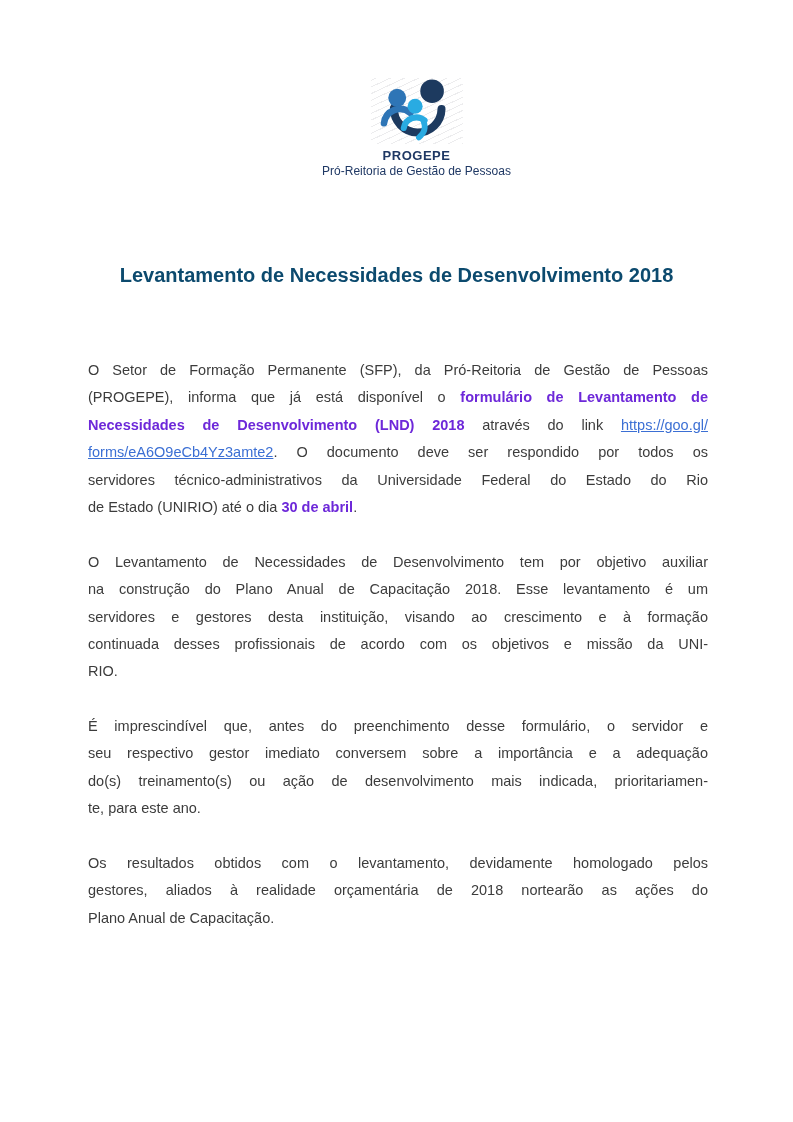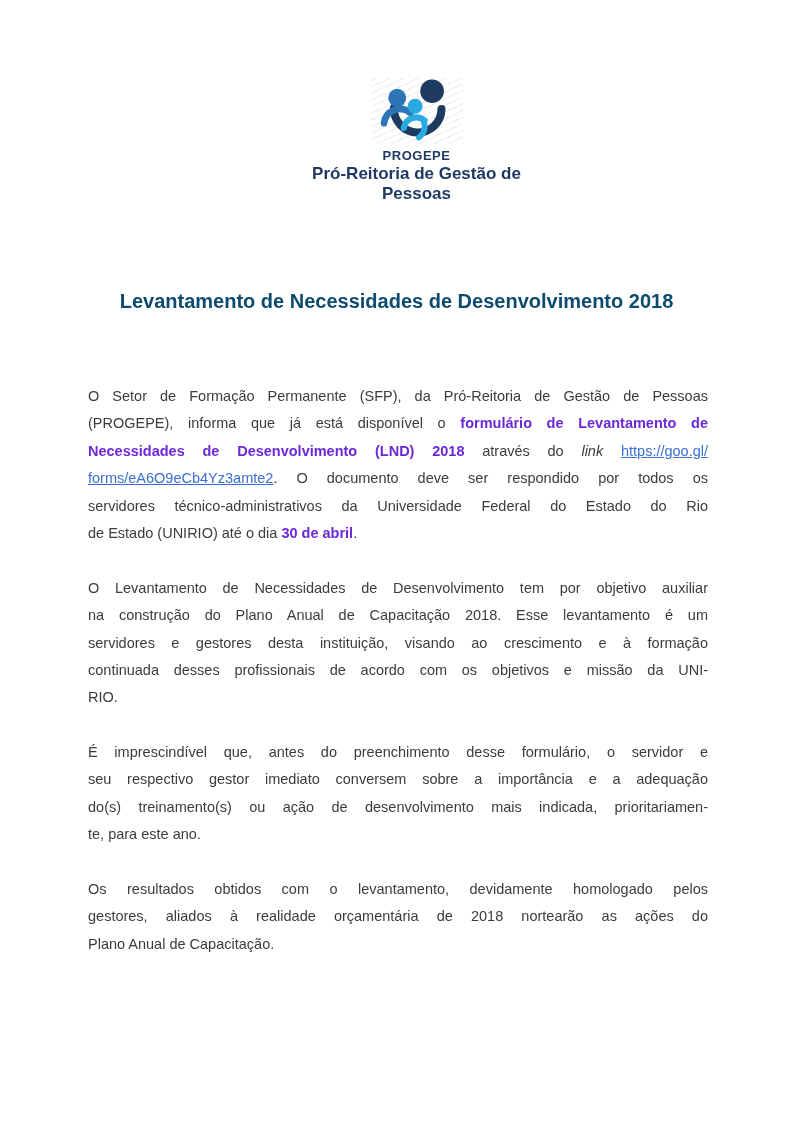--- a/index.html
+++ b/index.html
@@ -35,22 +35,22 @@
   }
   .logo-acronym {
     margin-top: 0;
     font-size: 13px;
     font-weight: bold;
     letter-spacing: 0.5px;
     color: #1F3864;
   }
   .logo-subtitle {
     margin-top: 1px;
-    font-size: 17px;
-    font-weight: bold;
+    font-size: 12px;
+    font-weight: normal;
     color: #1F3864;
   }
   
   .doc-title {
     margin: 85px 0 0 0;
     text-align: center;
     font-size: 20px;
     line-height: 24px;
     font-weight: bold;
     color: #0c4a6e;
@@ -70,21 +70,21 @@
     overflow: hidden;
     text-align: justify;
     text-align-last: justify;
   }
   .line.last {
     text-align: left;
     text-align-last: left;
   }
   .seg-n { color: #3c3c3c; }
   .seg-b { font-weight: bold; color: #6d28d9; }
-  .seg-i { font-style: italic; }
+  .seg-i { }
   .seg-a {
     color: #3B6FD4;
     text-decoration: underline;
     cursor: pointer;
   }
 </style>
 </head>
 <body>
 
 <div class="page">

